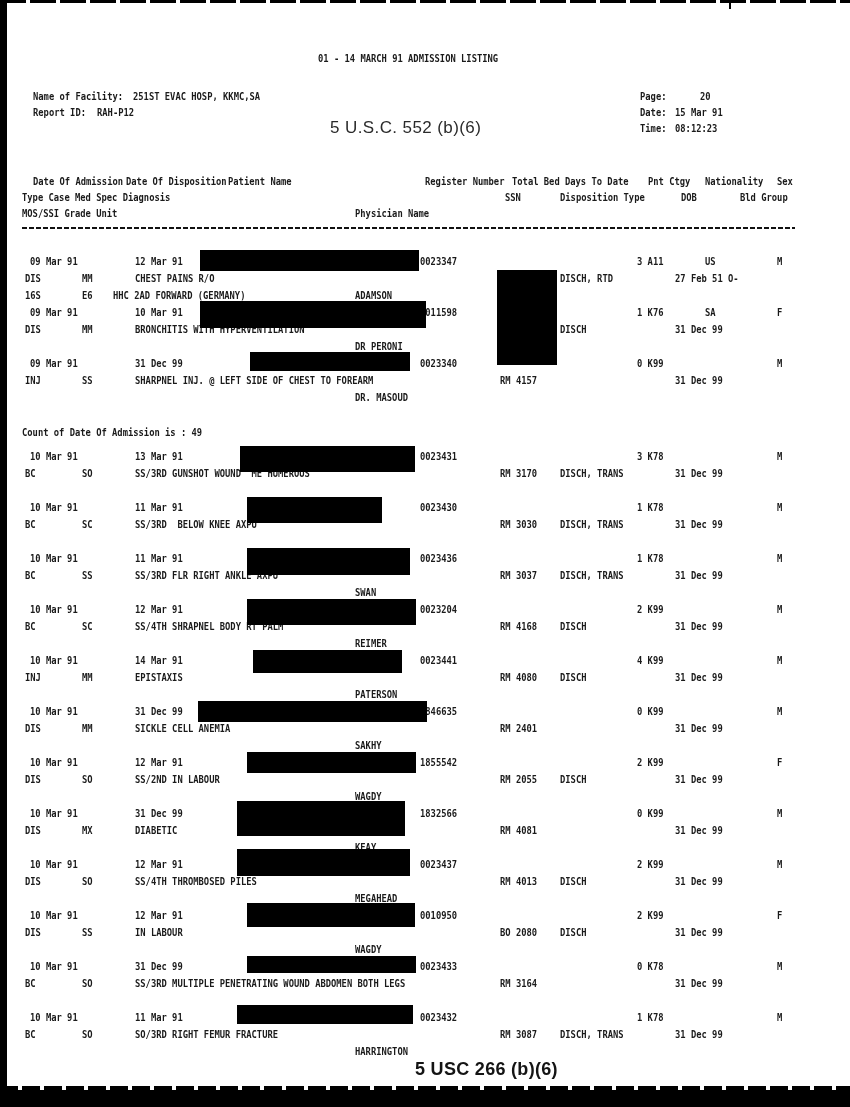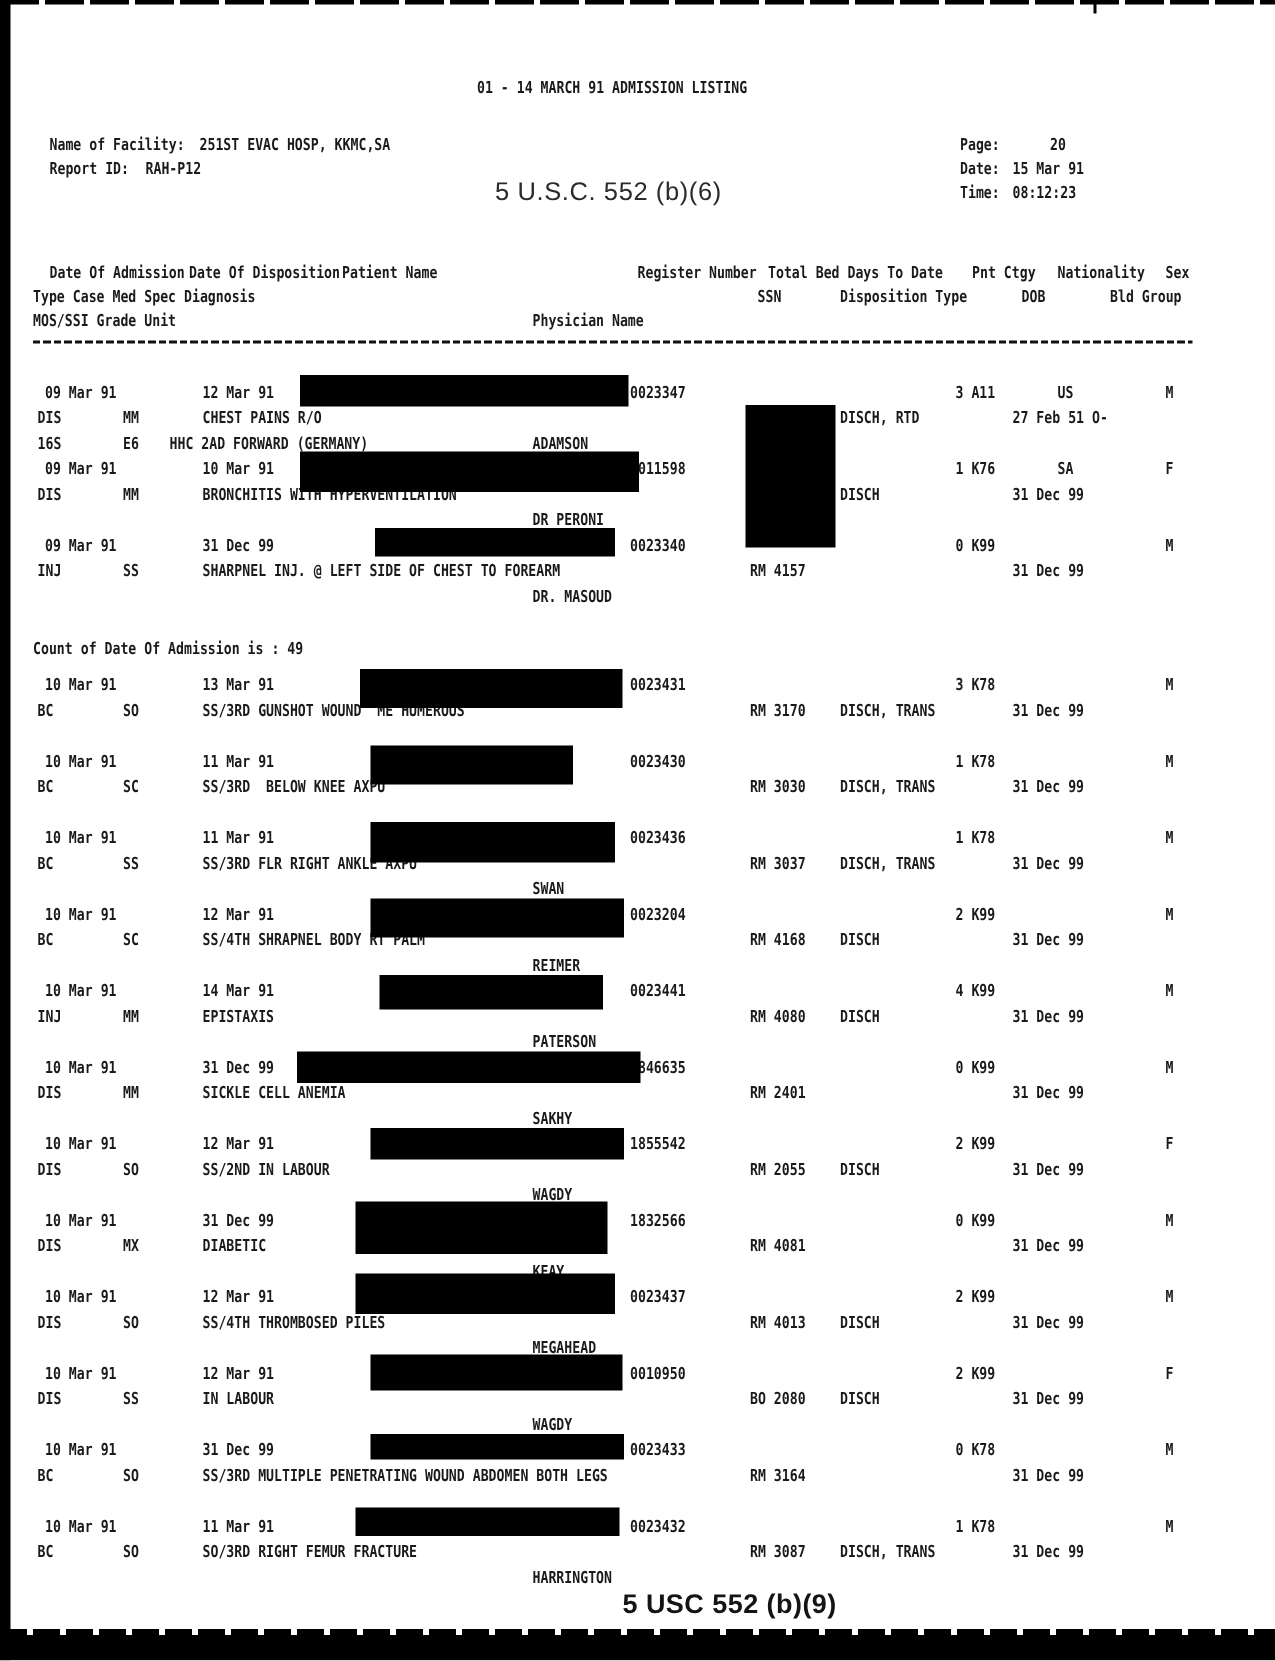--- a/index.html
+++ b/index.html
@@ -290,14 +290,14 @@
         <span class="t" style="left: 500px; top: 1028px;">RM 3087</span>
         <span class="t" style="left: 560px; top: 1028px;">DISCH, TRANS</span>
         <span class="t" style="left: 675px; top: 1028px;">31 Dec 99</span>
         <span class="t" style="left: 355px; top: 1045px;">HARRINGTON</span>
         <div class="bar" style="left: 237px; top: 1005px; width: 176px; height: 19px;"></div>
       </div>
     </div>
 
   <div class="bar" style="left:497px;top:270px;width:60px;height:95px;"></div>
 
-  <span class="stampBottom">5 USC 552 (b)(9)</span>
+  <span class="stampBottom">5 USC 266 (b)(6)</span>
 </div>
 
 </body></html>

